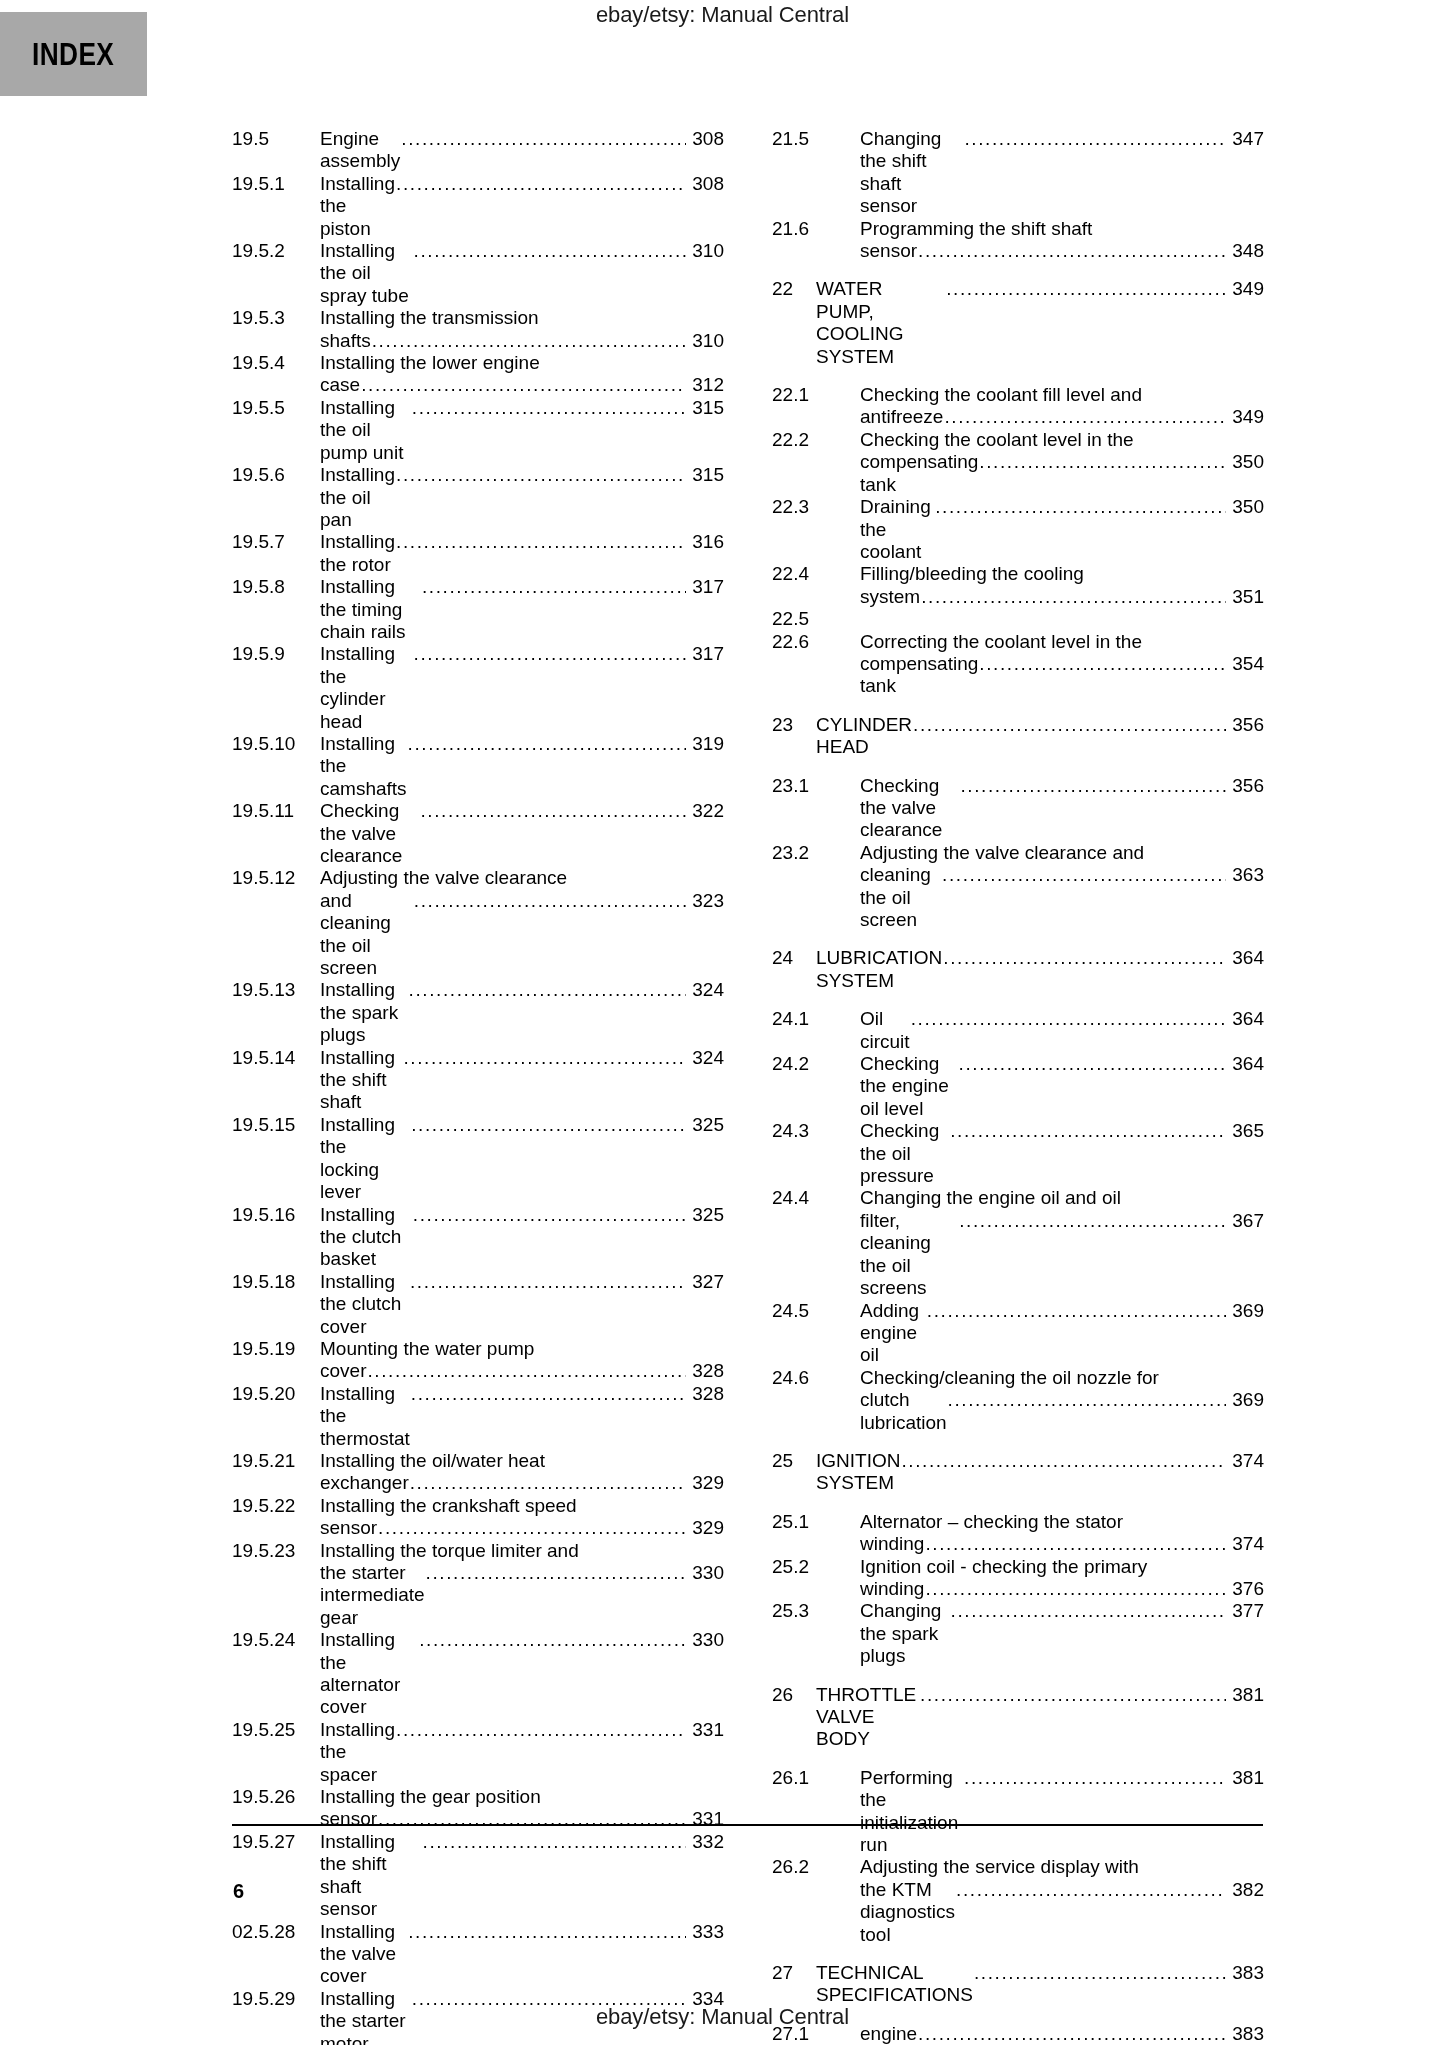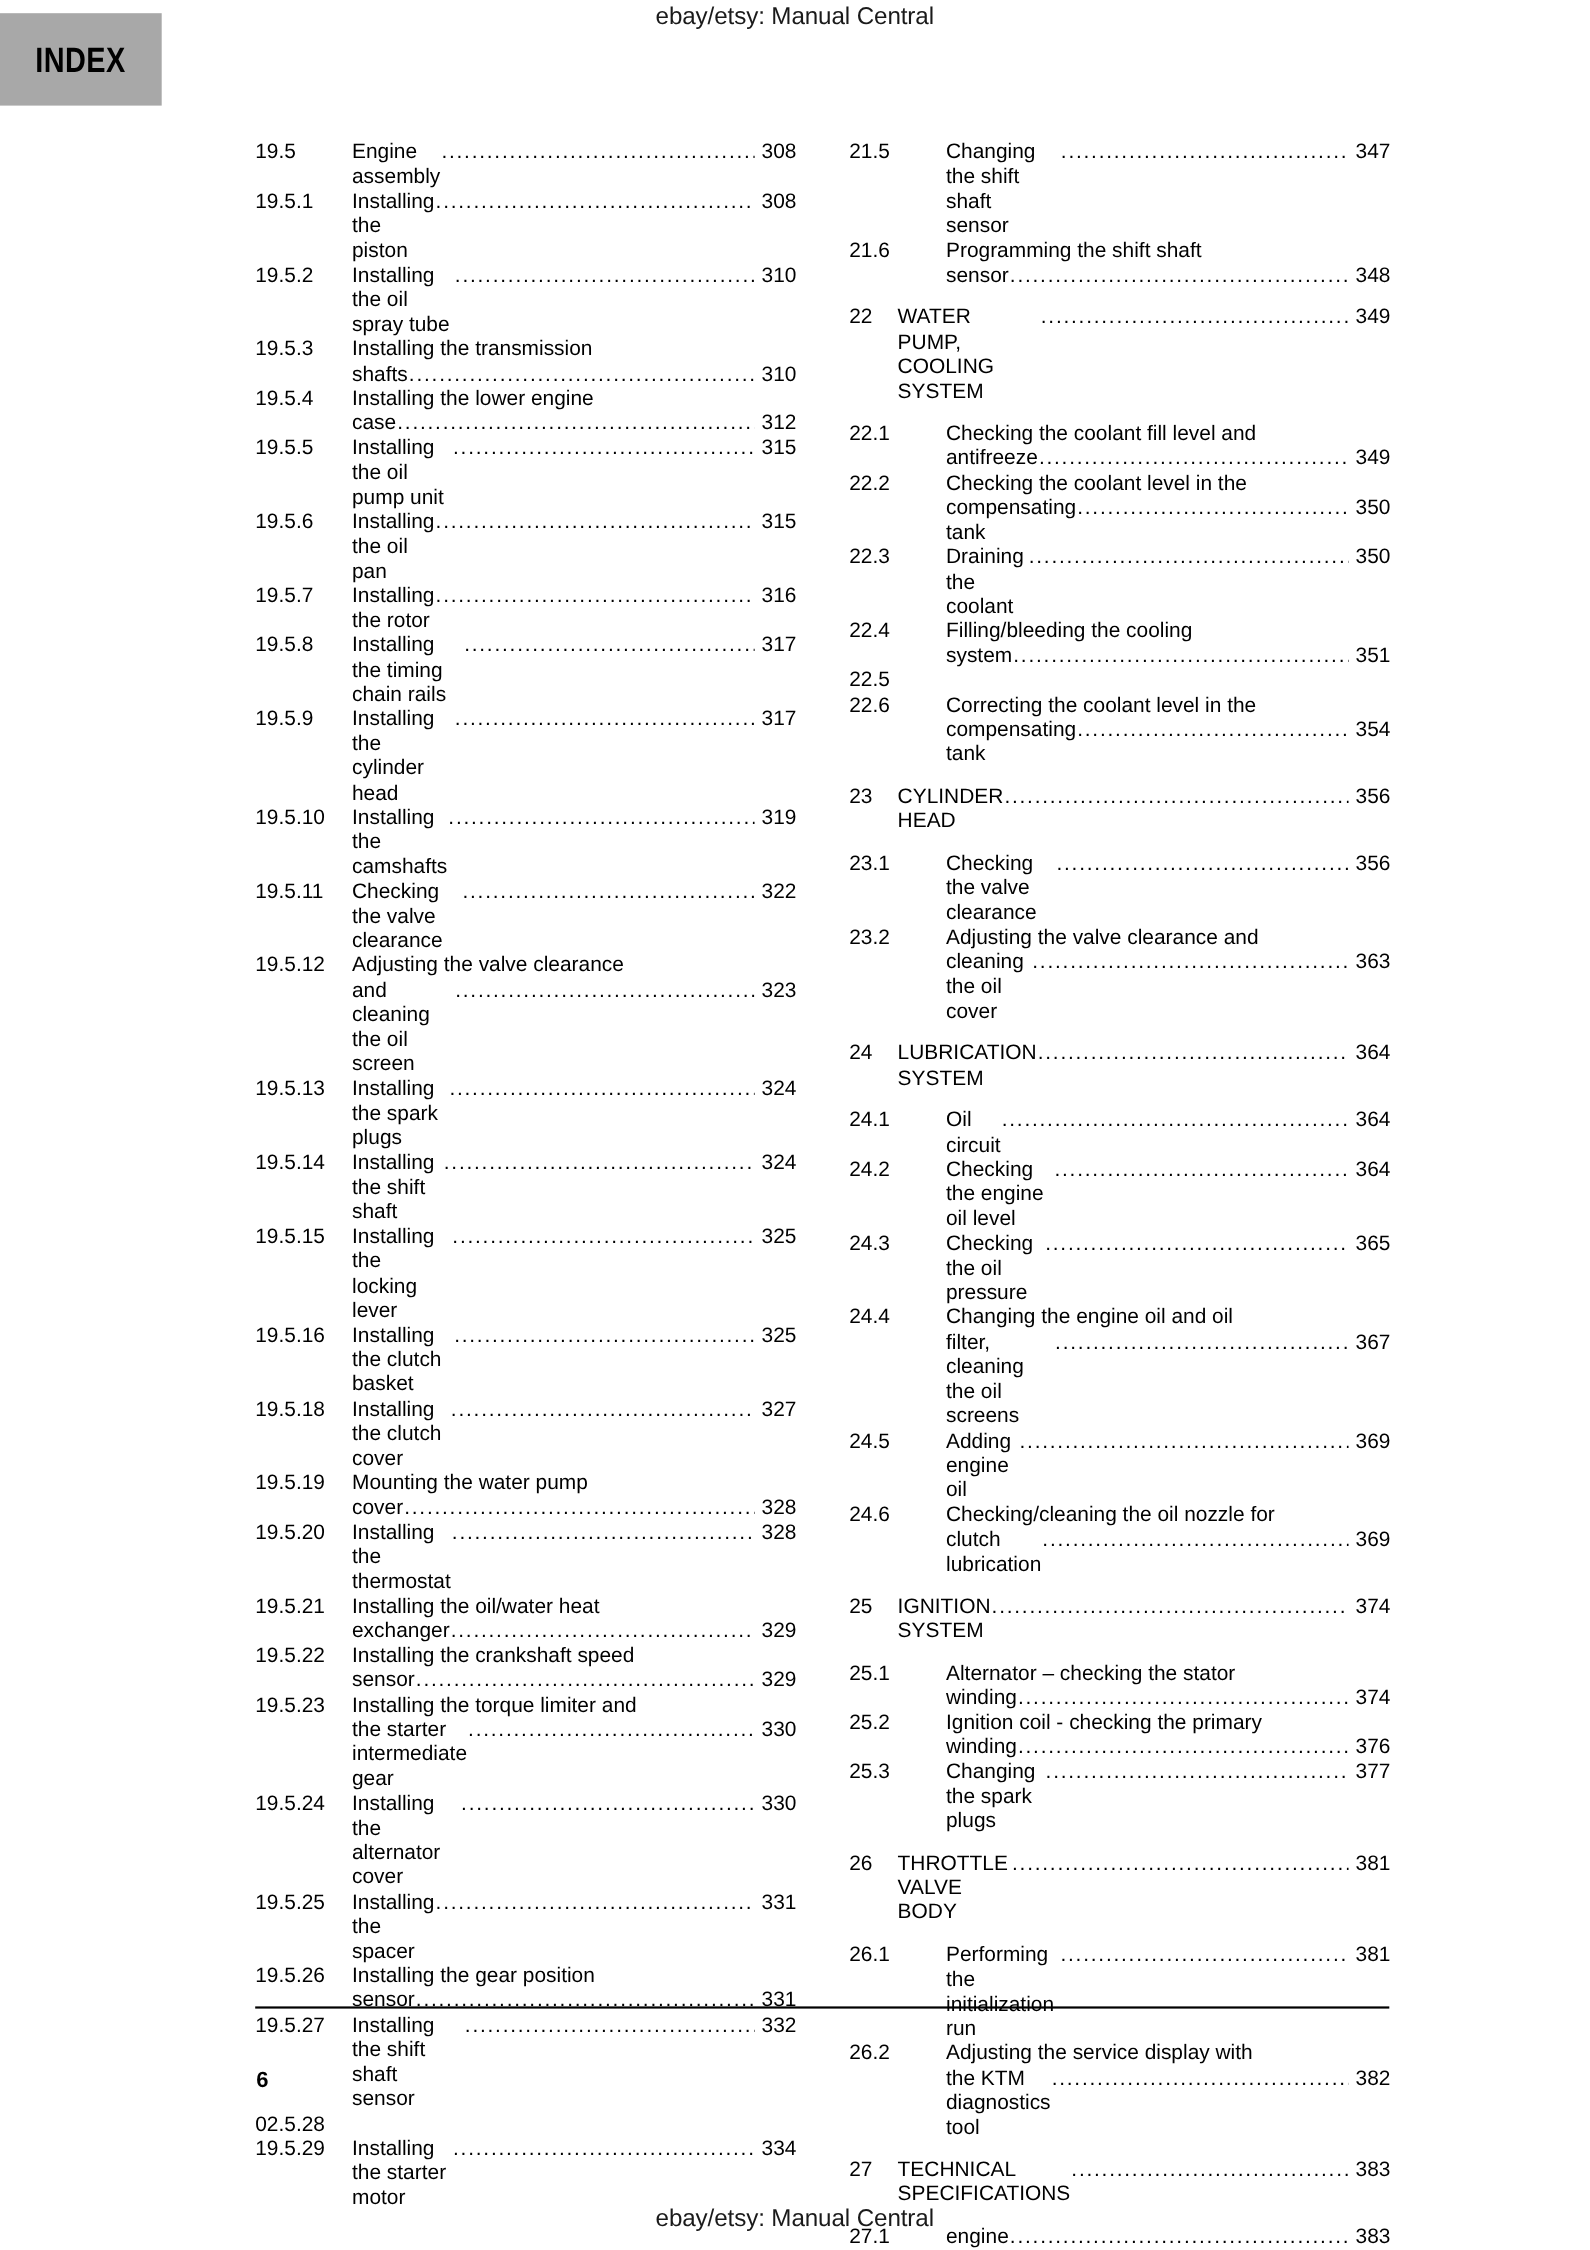--- a/index.html
+++ b/index.html
@@ -454,20 +454,27 @@
         <span class="title-wrap">
           <span class="title-line">
             <span class="title-text">Installing the shift shaft sensor</span>
             <span class="leader"></span>
             <span class="page">332</span>
           </span>
         </span>
       </div>
       <div class="entry lvl3">
         <span class="num indent-2">02.5.28</span>
+        <span class="title-wrap">
+          <span class="title-line">
+            <span class="title-text">Installing the valve cover</span>
+            <span class="leader"></span>
+            <span class="page">333</span>
+          </span>
+        </span>
       </div>
       <div class="entry lvl3">
         <span class="num indent-2">19.5.29</span>
         <span class="title-wrap">
           <span class="title-line">
             <span class="title-text">Installing the starter motor</span>
             <span class="leader"></span>
             <span class="page">334</span>
           </span>
         </span>
@@ -592,21 +599,21 @@
           </span>
         </span>
       </div>
       <div class="entry lvl2">
         <span class="num indent-2">23.2</span>
         <span class="title-wrap">
           <span class="title-line no-leader">
             <span class="title-text">Adjusting the valve clearance and</span>
           </span>
           <span class="title-line">
-            <span class="title-text">cleaning the oil cover</span>
+            <span class="title-text">cleaning the oil screen</span>
             <span class="leader"></span>
             <span class="page">363</span>
           </span>
         </span>
       </div>
       <div class="entry lvl1">
         <span class="num indent-1">24</span>
         <span class="title-wrap">
           <span class="title-line">
             <span class="title-text">LUBRICATION SYSTEM</span>

